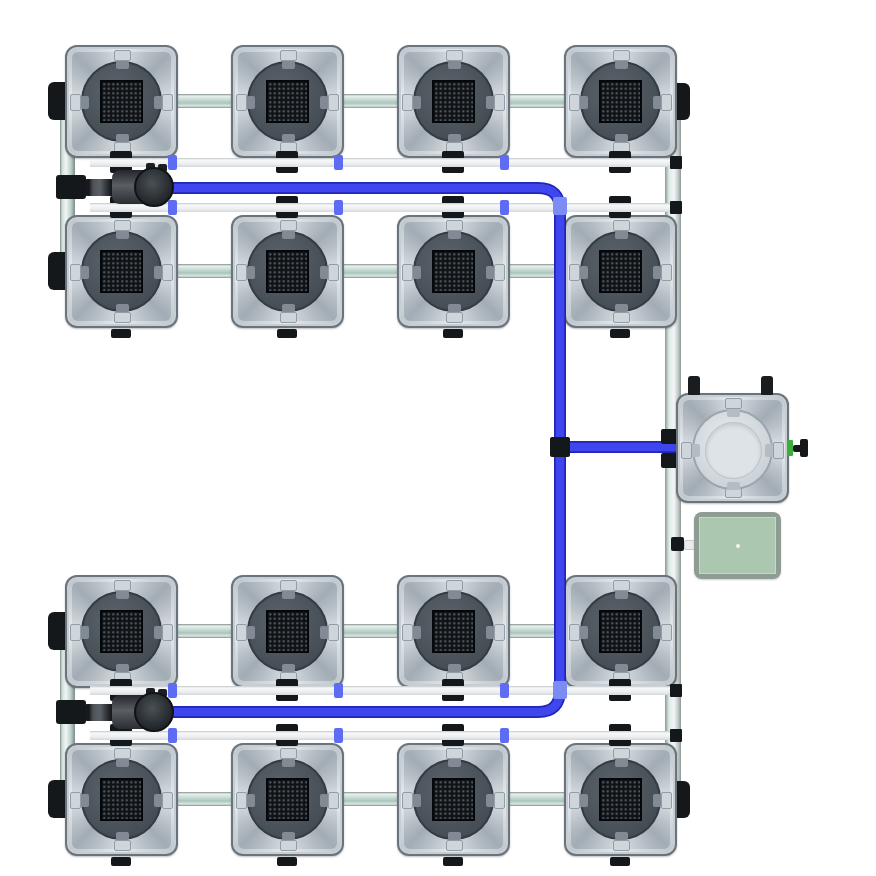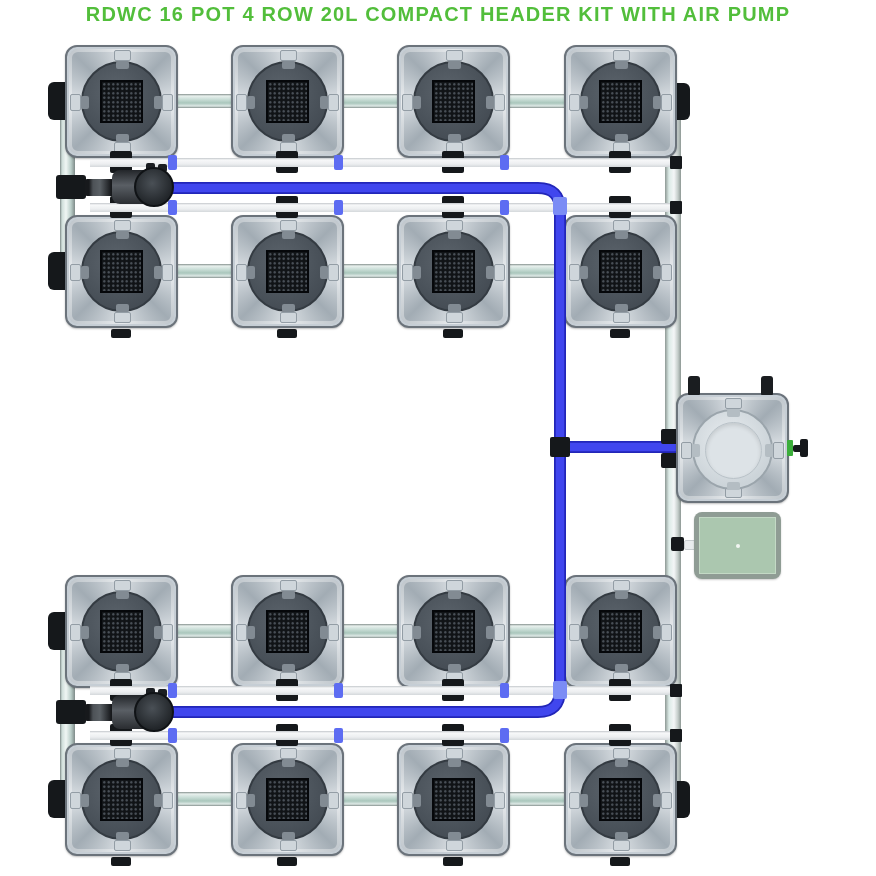--- a/index.html
+++ b/index.html
@@ -78,21 +78,20 @@
        background:var(--air-green,#ABC7AF);border:1px solid #c3d9c5;}
   .air-pump .led{position:absolute;left:50%;top:50%;width:4px;height:4px;margin:-2px;
        border-radius:50%;background:#f2f6f2;}
   .stub{position:absolute;background:#e9ecee;border:1px solid #c8cdd0;border-radius:2px;}
   .tube-svg{position:absolute;left:0;top:0;}
 </style>
 </head>
 <body>
 
 <div id="scene">
-  <div class="title">RDWC 16 POT 4 ROW 20L COMPACT HEADER KIT WITH AIR PUMP</div>
 
   <div class="vpipe" style="left:60px;top:86px;height:190px;"></div>
   <div class="vpipe" style="left:60px;top:614px;height:190px;"></div>
   <div class="vpipe right" style="left:665px;top:95px;height:705px;"></div>
 
   <div id="layer-elbows">
       <div class="elbow" style="left: 48px; top: 82px; width: 27px; height: 38px;"></div>
       <div class="elbow" style="left: 48px; top: 252px; width: 27px; height: 38px;"></div>
       <div class="elbow" style="left: 48px; top: 612px; width: 27px; height: 38px;"></div>
       <div class="elbow" style="left: 48px; top: 780px; width: 27px; height: 38px;"></div>

